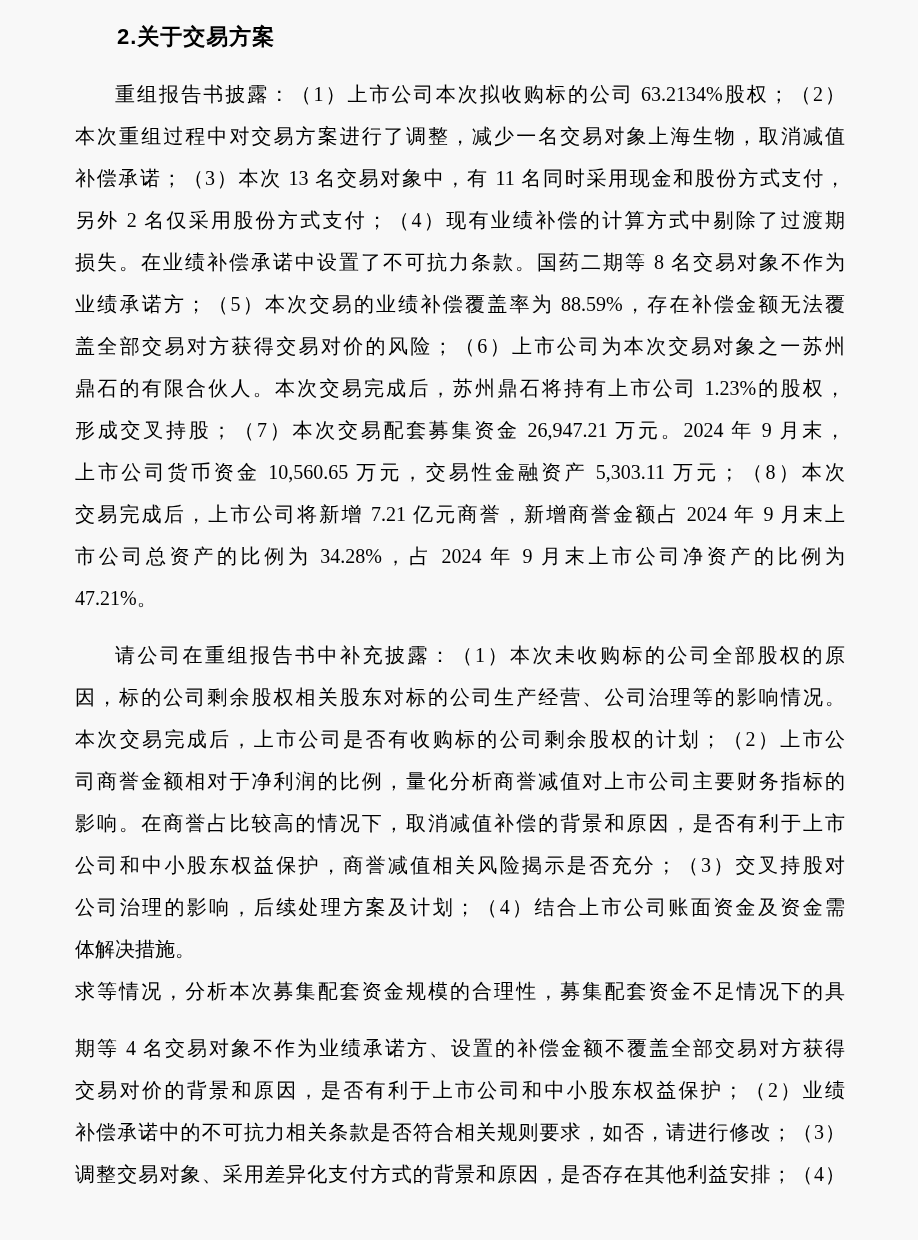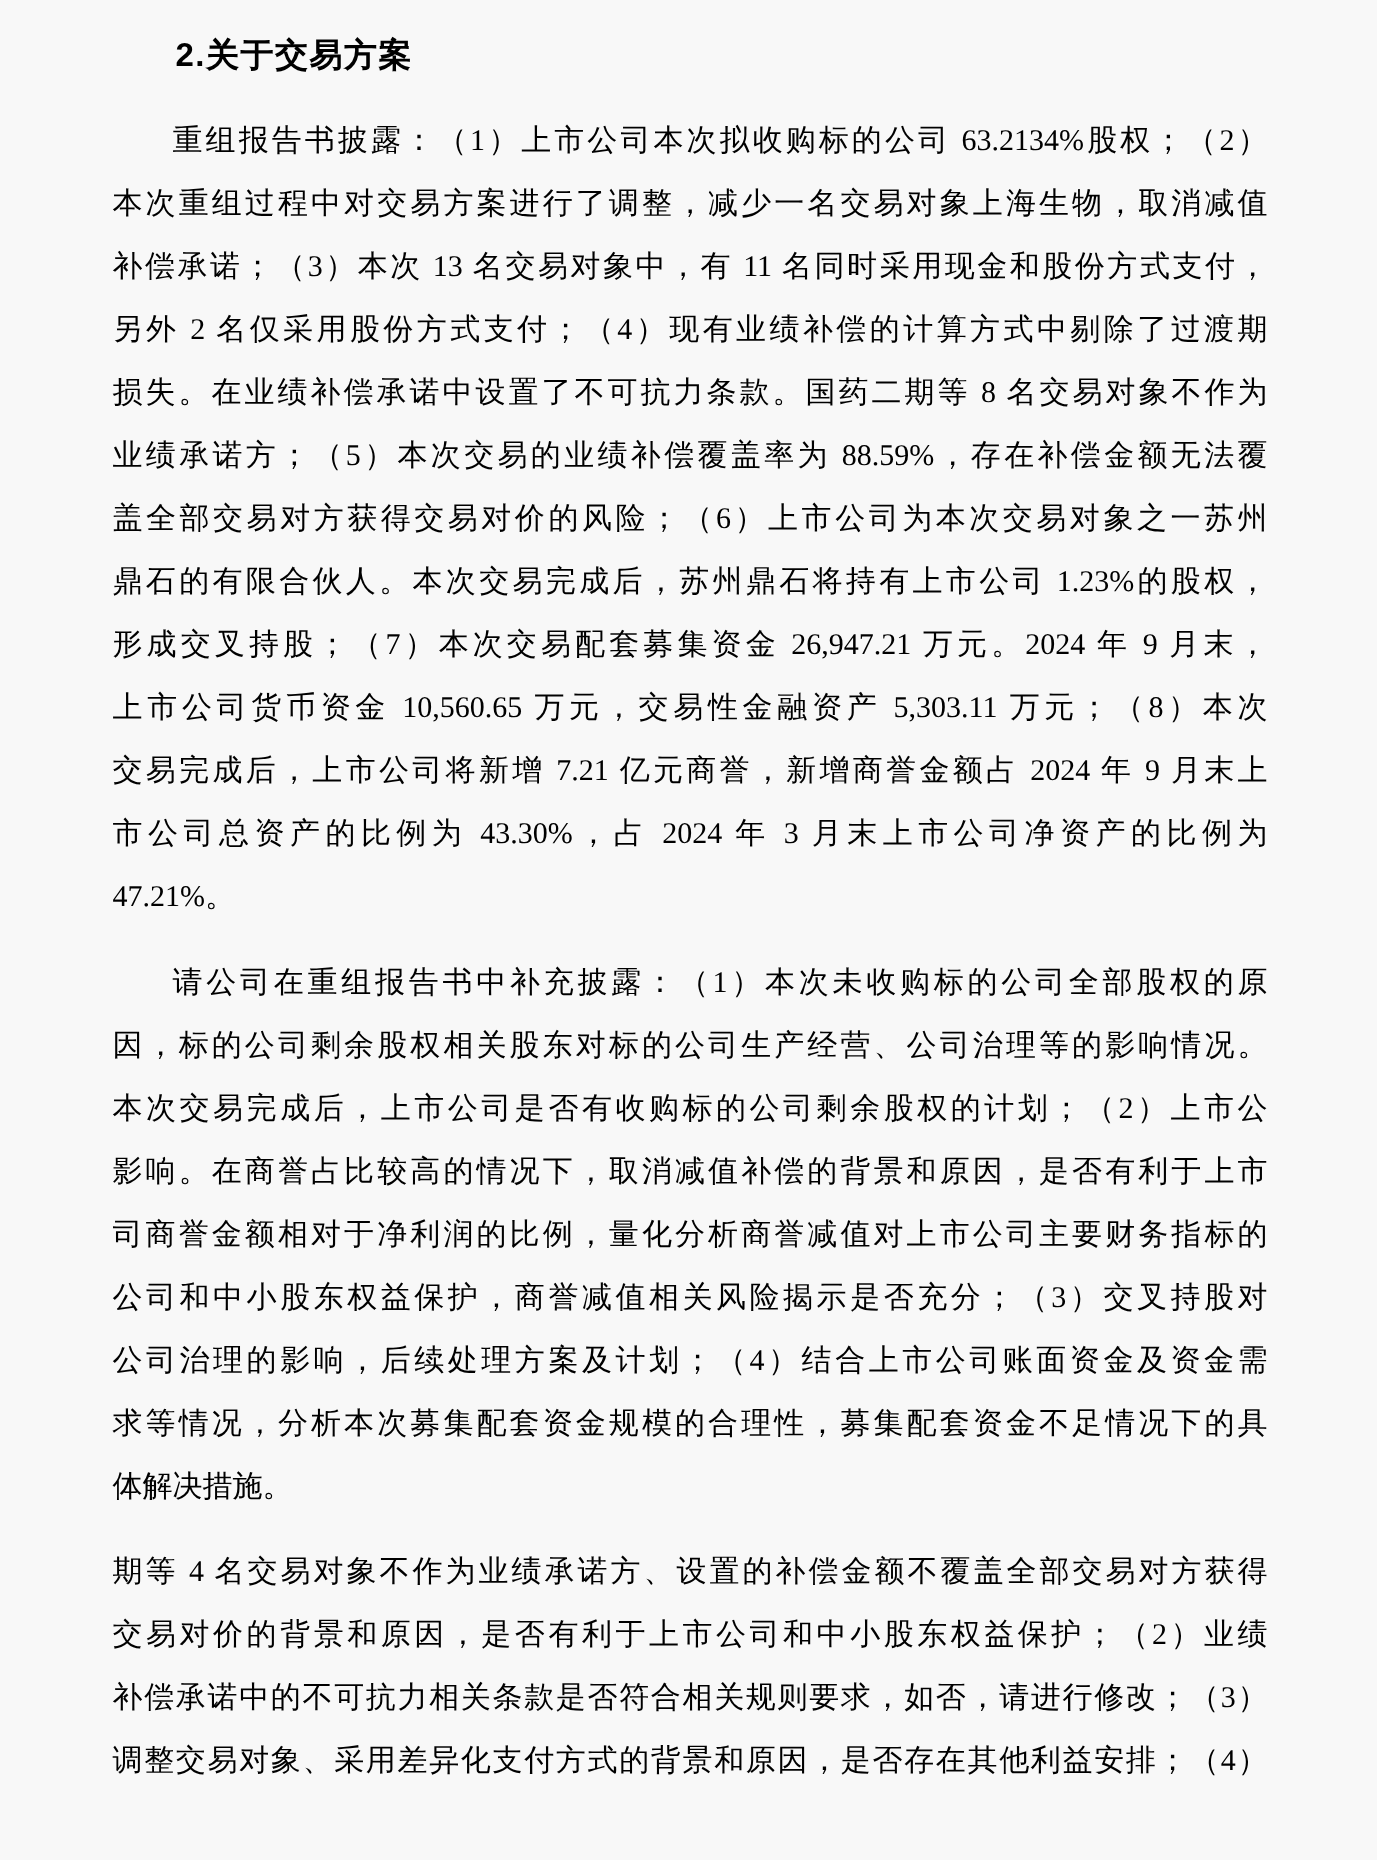--- a/index.html
+++ b/index.html
@@ -55,34 +55,34 @@
     <div class="ln">本次重组过程中对交易方案进行了调整，减少一名交易对象上海生物，取消减值</div>
     <div class="ln">补偿承诺；（3）本次 13 名交易对象中，有 11 名同时采用现金和股份方式支付，</div>
     <div class="ln">另外 2 名仅采用股份方式支付；（4）现有业绩补偿的计算方式中剔除了过渡期</div>
     <div class="ln">损失。在业绩补偿承诺中设置了不可抗力条款。国药二期等 8 名交易对象不作为</div>
     <div class="ln">业绩承诺方；（5）本次交易的业绩补偿覆盖率为 88.59%，存在补偿金额无法覆</div>
     <div class="ln">盖全部交易对方获得交易对价的风险；（6）上市公司为本次交易对象之一苏州</div>
     <div class="ln">鼎石的有限合伙人。本次交易完成后，苏州鼎石将持有上市公司 1.23%的股权，</div>
     <div class="ln">形成交叉持股；（7）本次交易配套募集资金 26,947.21 万元。2024 年 9 月末，</div>
     <div class="ln">上市公司货币资金 10,560.65 万元，交易性金融资产 5,303.11 万元；（8）本次</div>
     <div class="ln">交易完成后，上市公司将新增 7.21 亿元商誉，新增商誉金额占 2024 年 9 月末上</div>
-    <div class="ln">市公司总资产的比例为 43.30%，占 2024 年 3 月末上市公司净资产的比例为</div>
+    <div class="ln">市公司总资产的比例为 34.28%，占 2024 年 9 月末上市公司净资产的比例为</div>
     <div class="ln end">47.21%。</div>
   </div>
 
   <div class="para">
     <div class="ln first">请公司在重组报告书中补充披露：（1）本次未收购标的公司全部股权的原</div>
     <div class="ln">因，标的公司剩余股权相关股东对标的公司生产经营、公司治理等的影响情况。</div>
     <div class="ln">本次交易完成后，上市公司是否有收购标的公司剩余股权的计划；（2）上市公</div>
+    <div class="ln">司商誉金额相对于净利润的比例，量化分析商誉减值对上市公司主要财务指标的</div>
     <div class="ln">影响。在商誉占比较高的情况下，取消减值补偿的背景和原因，是否有利于上市</div>
-    <div class="ln">司商誉金额相对于净利润的比例，量化分析商誉减值对上市公司主要财务指标的</div>
     <div class="ln">公司和中小股东权益保护，商誉减值相关风险揭示是否充分；（3）交叉持股对</div>
     <div class="ln">公司治理的影响，后续处理方案及计划；（4）结合上市公司账面资金及资金需</div>
+    <div class="ln end">体解决措施。</div>
     <div class="ln">求等情况，分析本次募集配套资金规模的合理性，募集配套资金不足情况下的具</div>
-    <div class="ln end">体解决措施。</div>
   </div>
 
   <div class="para">
     <div class="ln">期等 4 名交易对象不作为业绩承诺方、设置的补偿金额不覆盖全部交易对方获得</div>
     <div class="ln">交易对价的背景和原因，是否有利于上市公司和中小股东权益保护；（2）业绩</div>
     <div class="ln">补偿承诺中的不可抗力相关条款是否符合相关规则要求，如否，请进行修改；（3）</div>
     <div class="ln">调整交易对象、采用差异化支付方式的背景和原因，是否存在其他利益安排；（4）</div>
   </div>
 
 </div>

